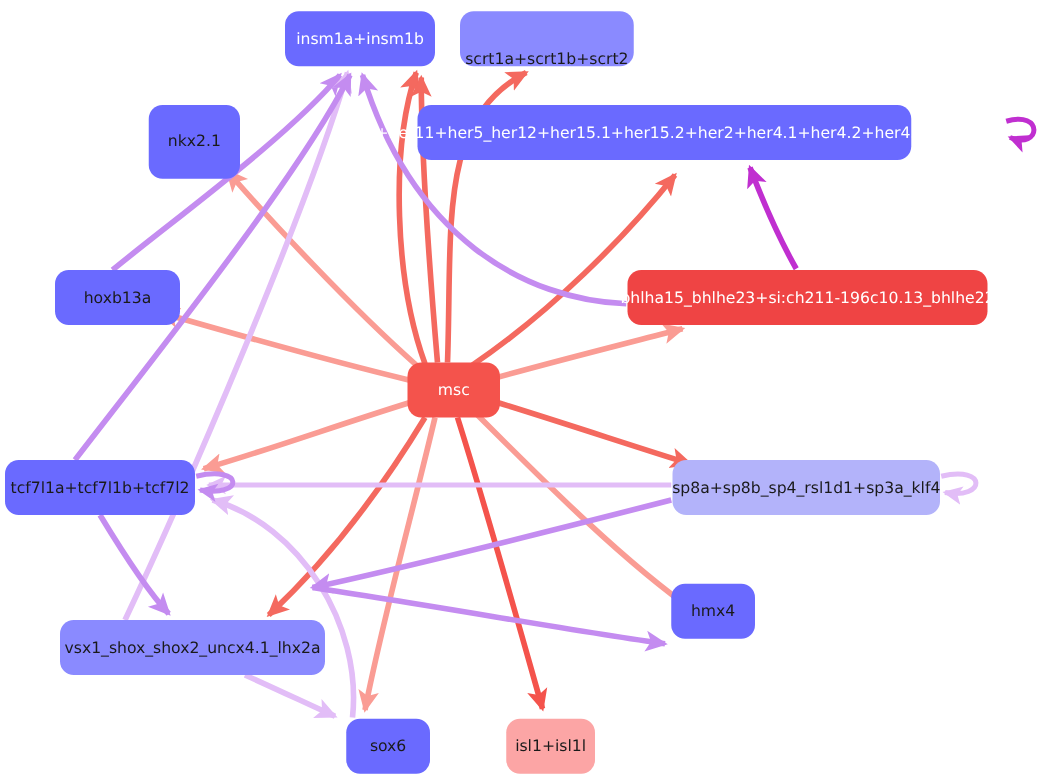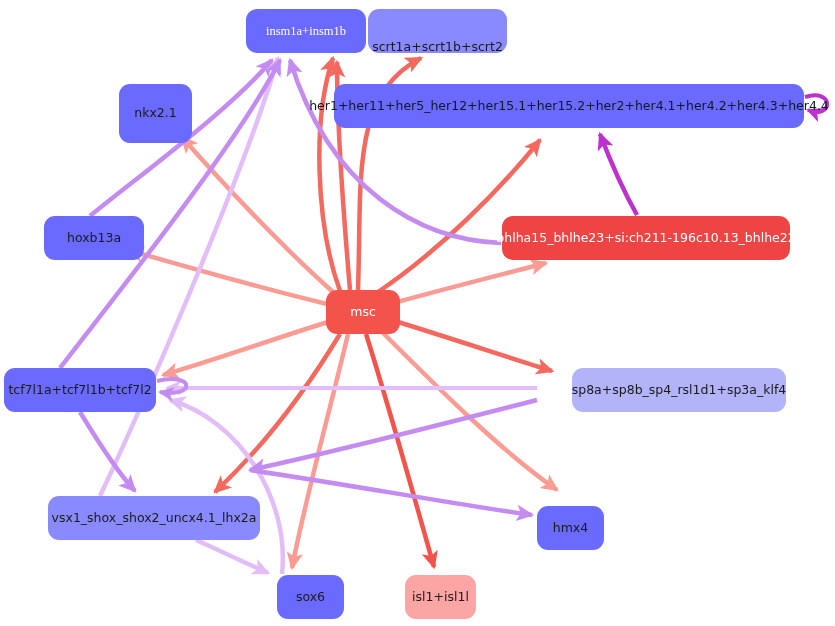--- a/index.html
+++ b/index.html
@@ -94,51 +94,51 @@
         <path d="M 282,574 C 290,500 240,420 170,400" fill="none" stroke="#e2bdf7" stroke-width="4.5" stroke-linecap="butt" marker-end="url(#ah-5)"></path>
         <path d="M 537,400 C 420,430 320,455 250,470" fill="none" stroke="#c48cf0" stroke-width="4.5" stroke-linecap="butt" marker-end="url(#ah-4)"></path>
         <path d="M 250,470 C 350,485 460,505 532,515" fill="none" stroke="#c48cf0" stroke-width="4.5" stroke-linecap="butt" marker-end="url(#ah-4)"></path>
         <path d="M 196,540 C 225,553 250,565 268,573" fill="none" stroke="#e2bdf7" stroke-width="4.5" stroke-linecap="butt" marker-end="url(#ah-5)"></path>
         <path d="M 157,381 C 195,372 196,398 160,392" fill="none" stroke="#c48cf0" stroke-width="4" stroke-linecap="butt" marker-end="url(#ah-4)"></path>
         <path d="M 805,97 C 835,88 833,120 808,110" fill="none" stroke="#c02fd0" stroke-width="4" stroke-linecap="butt" marker-end="url(#ah-3)"></path>
         <path d="M 753,381 C 790,372 789,400 756,394" fill="none" stroke="#e2bdf7" stroke-width="4" stroke-linecap="butt" marker-end="url(#ah-5)"></path>
       </g>
   </svg>
   <div id="nodes-group">
-      <div class="node" style="left: 246px; top: 9px; width: 120px; height: 44px; background: rgb(106, 106, 255); color: rgb(255, 255, 255); font-family: Liberation Serif, serif;">
+      <div class="node" style="left: 228px; top: 9px; width: 120px; height: 44px; background: rgb(106, 106, 255); color: rgb(255, 255, 255);">
         <span class="node-label">insm1a+insm1b</span>
       </div>
       <div class="node" style="left: 368px; top: 9px; width: 139px; height: 44px; background: rgb(138, 138, 255); color: rgb(26, 26, 26); align-items: flex-end;">
         <span class="node-label">scrt1a+scrt1b+scrt2</span>
       </div>
       <div class="node" style="left: 119px; top: 84px; width: 73px; height: 59px; background: rgb(106, 106, 255); color: rgb(26, 26, 26);">
         <span class="node-label">nkx2.1</span>
       </div>
-      <div class="node" style="left: 334px; top: 84px; width: 470px; height: 44px; background: rgb(106, 106, 255); color: #0f172a; text-align: center;">
+      <div class="node" style="left: 334px; top: 84px; width: 395px; height: 44px; background: rgb(106, 106, 255); color: #ffffff; text-align: center;">
         <span class="node-label">her1+her11+her5_her12+her15.1+her15.2+her2+her4.1+her4.2+her4.3+her4.4</span>
       </div>
       <div class="node" style="left: 44px; top: 216px; width: 100px; height: 44px; background: rgb(106, 106, 255); color: rgb(26, 26, 26);">
         <span class="node-label">hoxb13a</span>
       </div>
       <div class="node" style="left: 502px; top: 216px; width: 288px; height: 44px; background: #ef4444; color: rgb(255, 255, 255);">
         <span class="node-label">bhlha15_bhlhe23+si:ch211-196c10.13_bhlhe22</span>
       </div>
       <div class="node" style="left: 326px; top: 290px; width: 74px; height: 44px; background: rgb(244, 83, 76); color: rgb(255, 255, 255);">
         <span class="node-label">msc</span>
       </div>
       <div class="node" style="left: 4px; top: 368px; width: 152px; height: 44px; background: rgb(106, 106, 255); color: rgb(26, 26, 26);">
         <span class="node-label">tcf7l1a+tcf7l1b+tcf7l2</span>
       </div>
-      <div class="node" style="left: 538px; top: 368px; width: 214px; height: 44px; background: rgb(179, 179, 250); color: rgb(26, 26, 26); margin-left: 34px;">
+      <div class="node" style="left: 538px; top: 368px; width: 214px; height: 44px; background: rgb(179, 179, 250); color: rgb(26, 26, 26);">
         <span class="node-label">sp8a+sp8b_sp4_rsl1d1+sp3a_klf4</span>
       </div>
       <div class="node" style="left: 48px; top: 496px; width: 212px; height: 44px; background: rgb(138, 138, 255); color: rgb(26, 26, 26);">
         <span class="node-label">vsx1_shox_shox2_uncx4.1_lhx2a</span>
       </div>
-      <div class="node" style="left: 537px; top: 506px; width: 67px; height: 44px; background: rgb(106, 106, 255); color: rgb(26, 26, 26);">
+      <div class="node" style="left: 537px; top: 467px; width: 67px; height: 44px; background: rgb(106, 106, 255); color: rgb(26, 26, 26);">
         <span class="node-label">hmx4</span>
       </div>
       <div class="node" style="left: 253px; top: 575px; width: 67px; height: 44px; background: rgb(106, 106, 255); color: rgb(26, 26, 26); margin-left: 24px;">
         <span class="node-label">sox6</span>
       </div>
       <div class="node" style="left: 405px; top: 575px; width: 71px; height: 44px; background: #fca5a5; color: rgb(26, 26, 26);">
         <span class="node-label">isl1+isl1l</span>
       </div>
     </div>
 </div>

